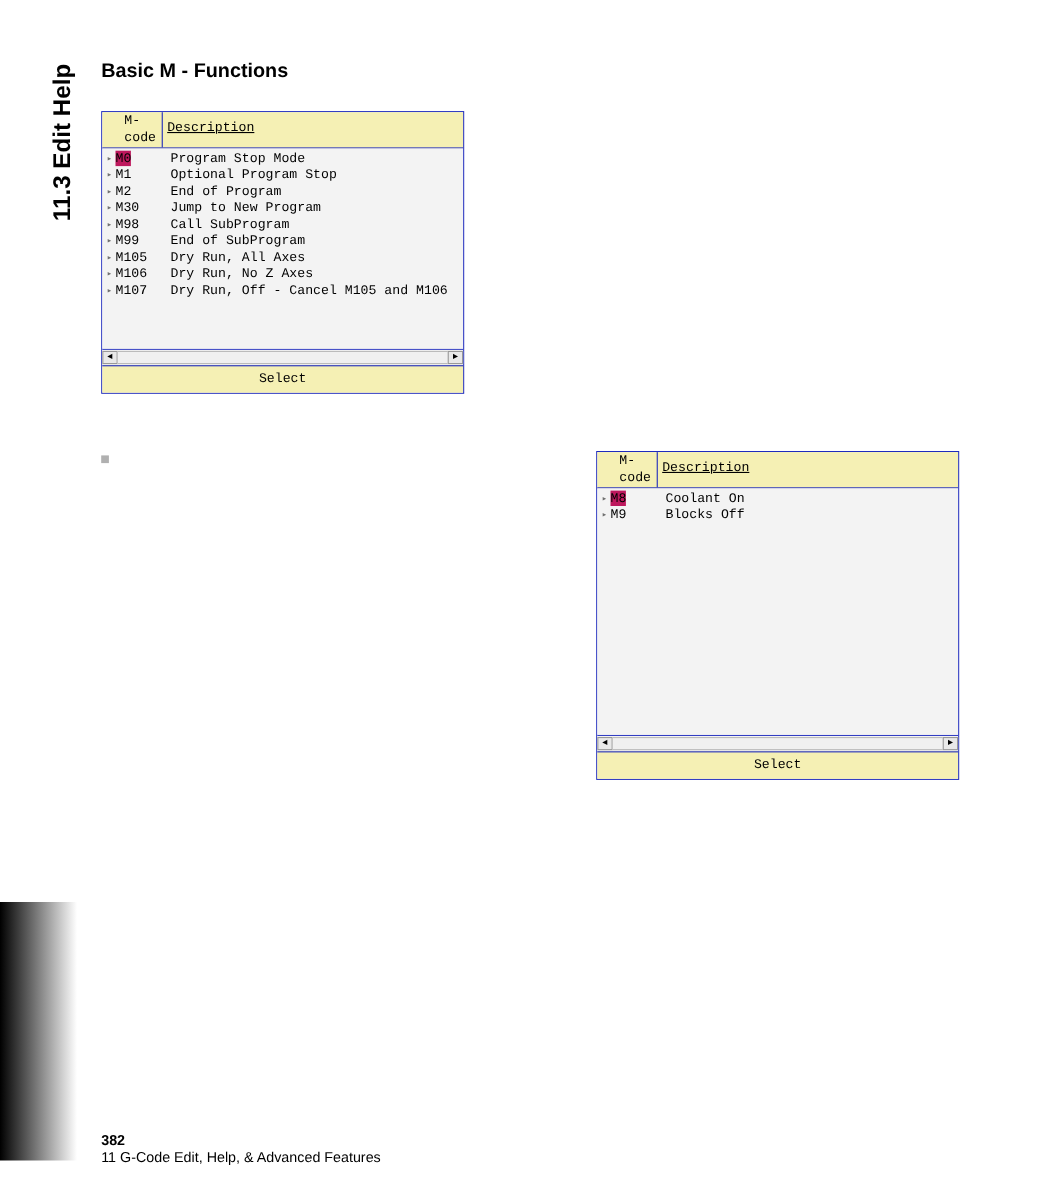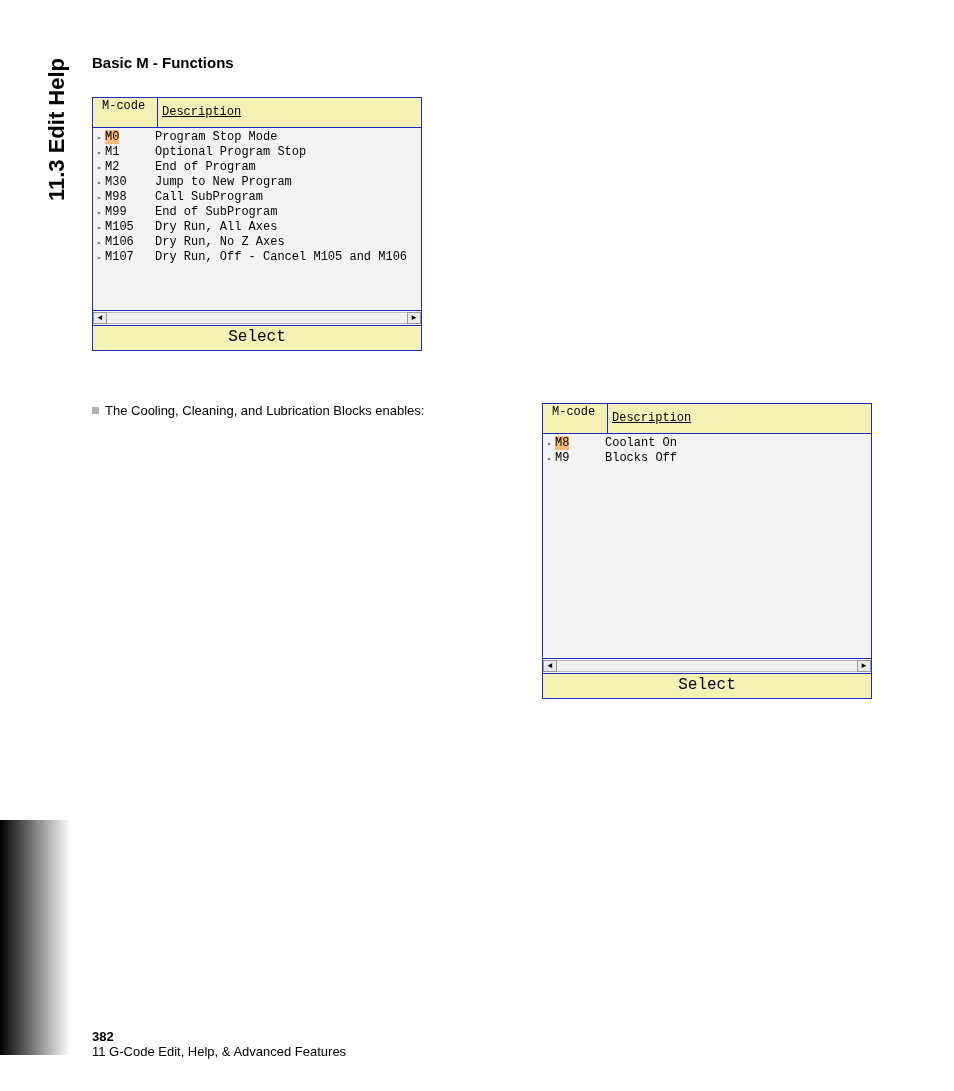--- a/index.html
+++ b/index.html
@@ -42,21 +42,21 @@
   }
   .content {
     position: absolute;
     left: 92px;
     right: 60px;
     top: 54px;
     bottom: 50px;
   }
   .subheading {
     font-weight: bold;
-    font-size: 15px;
+    font-size: 18px;
     margin: 0 0 26px 0;
   }
   .square-bullet {
     display: inline-block;
     width: 7px;
     height: 7px;
     background: #b0b0b0;
     margin-right: 6px;
     vertical-align: 1px;
   }
@@ -84,22 +84,22 @@
     font-family: "Courier New", monospace;
     font-size: 12px;
     line-height: 15px;
   }
   .dialog-header {
     display: flex;
     background: #f5f0b4;
     border-bottom: 1px solid #1e2bbd;
   }
   .dialog-header .col-code {
-    width: 65px;
-    padding: 1px 4px 1px 9px;
+    width: 55px;
+    padding: 1px 4px 1px 20px;
     border-right: 1px solid #1e2bbd;
     box-sizing: border-box;
   }
   .dialog-header .col-desc {
     flex: 1;
     padding: 7px 4px;
     text-decoration: underline;
   }
   .dialog-body {
     background: #f3f3f3;
@@ -122,21 +122,21 @@
     font-size: 8px;
     line-height: 15px;
   }
   .body-row .code {
     display: inline-block;
     width: 50px;
     padding-right: 6px;
     box-sizing: border-box;
   }
   .body-row.selected .code span {
-    background: #fdba74;
+    background: #be185d;
   }
   .body-row .desc {
   }
   .dialog-scroll {
     display: flex;
     align-items: center;
     height: 14px;
     background: #f3f3f3;
     border-top: 1px solid #1e2bbd;
   }
@@ -158,21 +158,21 @@
     border-top: 1px solid #bbb;
     border-bottom: 1px solid #bbb;
     box-sizing: border-box;
   }
   .dialog-footer {
     background: #f5f0b4;
     border-top: 1px solid #1e2bbd;
     text-align: center;
     padding: 4px 0 5px 0;
     font-family: "Courier New", monospace;
-    font-size: 16px;
+    font-size: 12px;
     cursor: pointer;
   }
   .page-footer {
     position: absolute;
     left: 92px;
     right: 65px;
     bottom: 32px;
     display: flex;
     justify-content: space-between;
     font-size: 13px;
@@ -255,21 +255,21 @@
             <div class="track"></div>
             <div class="arrow">►</div>
           </div>
           <div class="dialog-footer">Select</div>
         </div>
       </div>
     </div>
 
     <div class="row">
       <div class="left-col">
-        <p class="line"><span class="square-bullet"></span><span>The Cooling, Cleaning, and Lubrication Blocks enables:</span></p>
+        <p class="line"><span class="square-bullet"></span></p>
       </div>
       <div class="right-col">
         <div class="dialog">
           <div class="dialog-header">
             <div class="col-code">M-code</div>
             <div class="col-desc">Description</div>
           </div>
           <div class="dialog-body short">
             <div class="body-row selected">
                 <span class="caret">▸</span>

